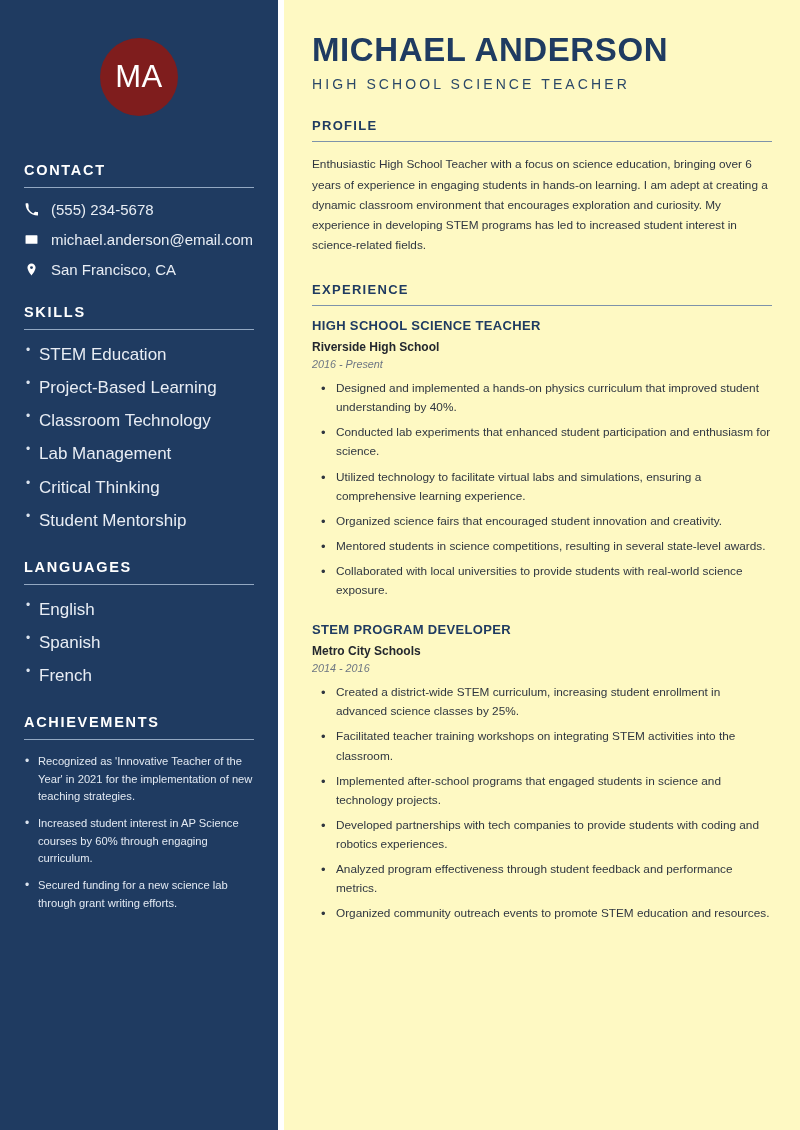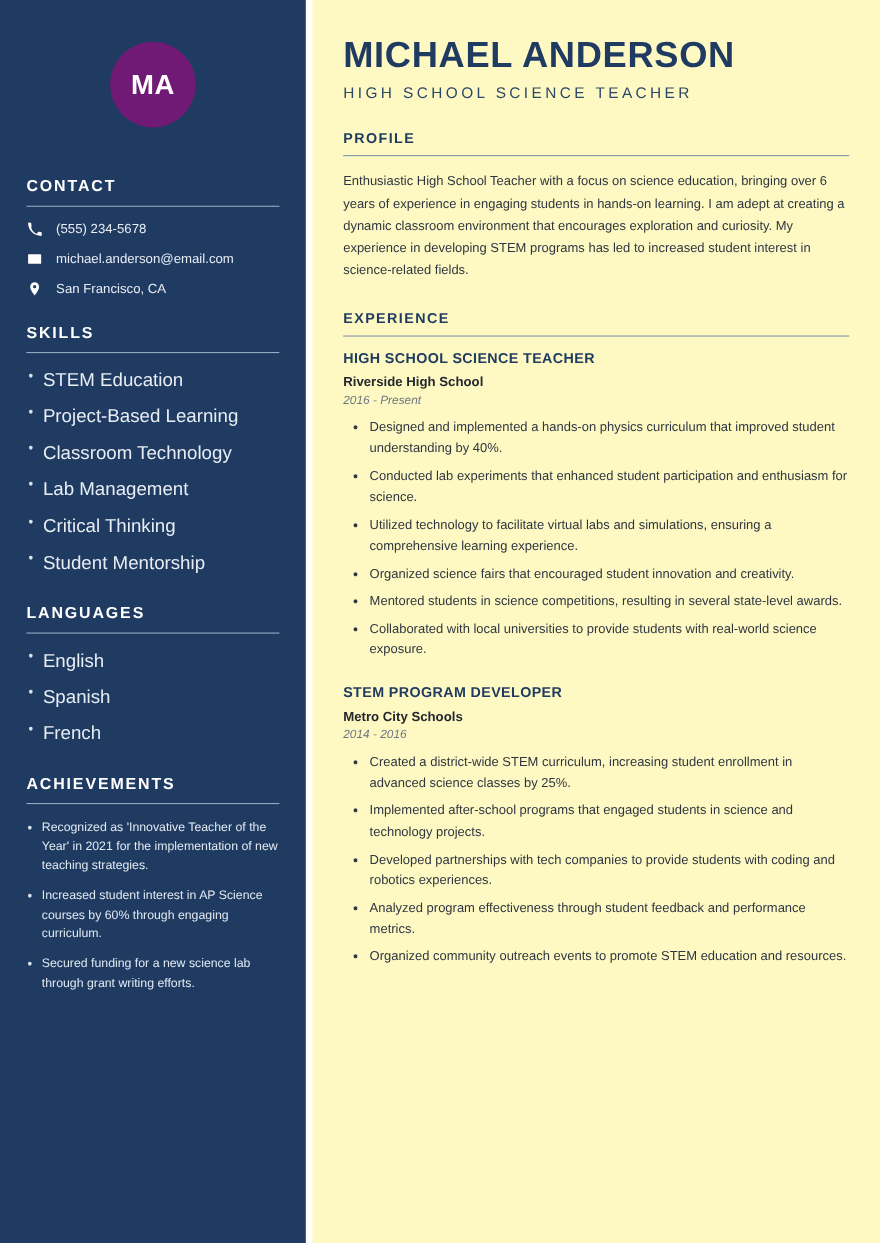--- a/index.html
+++ b/index.html
@@ -30,27 +30,27 @@
     display: flex;
     justify-content: center;
     padding-top: 38px;
     padding-bottom: 46px;
   }
 
   .avatar {
     width: 78px;
     height: 78px;
     border-radius: 50%;
-    background: #701a75;
+    background: #7f1d1d;
     display: flex;
     align-items: center;
     justify-content: center;
     color: #ffffff;
-    font-size: 25px;
-    font-weight: bold;
+    font-size: 31px;
+    font-weight: normal;
     letter-spacing: 0.5px;
   }
 
   .side-section { margin-bottom: 26px; }
 
   .side-heading {
     font-size: 14.5px;
     font-weight: bold;
     letter-spacing: 1.7px;
     color: #ffffff;
@@ -61,21 +61,21 @@
     height: 1px;
     background: #93a8c2;
     margin-bottom: 13px;
   }
 
   .contact-row {
     display: flex;
     align-items: center;
     gap: 12px;
     margin-bottom: 13px;
-    font-size: 12px;
+    font-size: 15px;
     color: #e8edf4;
   }
 
   .contact-row .ico {
     width: 15px;
     min-width: 15px;
     display: flex;
     align-items: center;
     justify-content: center;
   }
@@ -332,20 +332,21 @@
       <li>Collaborated with local universities to provide students with real-world science exposure.</li>
     </ul>
 
     <div class="job">
       <div class="job-title">STEM PROGRAM DEVELOPER</div>
       <div class="job-company">Metro City Schools</div>
       <div class="job-dates">2014 - 2016</div>
     </div>
     <ul class="job-list">
       <li>Created a district-wide STEM curriculum, increasing student enrollment in advanced science classes by 25%.</li>
+      <li>Facilitated teacher training workshops on integrating STEM activities into the classroom.</li>
       <li>Implemented after-school programs that engaged students in science and technology projects.</li>
       <li>Developed partnerships with tech companies to provide students with coding and robotics experiences.</li>
       <li>Analyzed program effectiveness through student feedback and performance metrics.</li>
       <li>Organized community outreach events to promote STEM education and resources.</li>
     </ul>
   </section>
 
 </main>
 
 </body></html>

